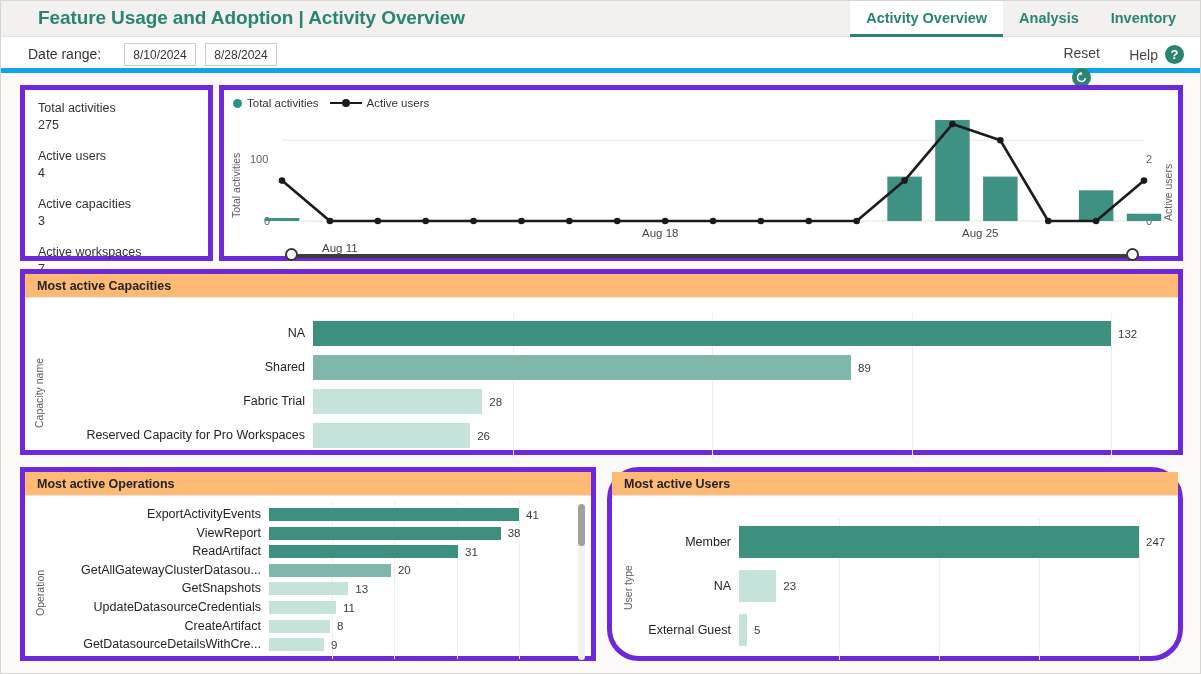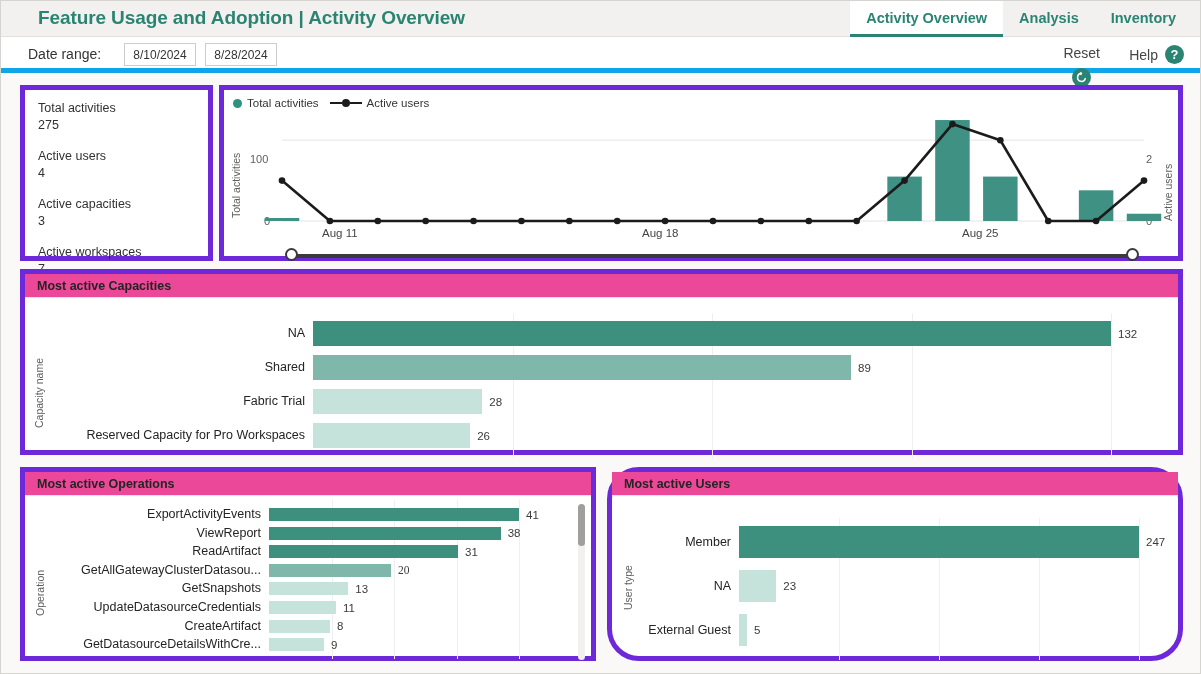--- a/index.html
+++ b/index.html
@@ -96,21 +96,21 @@
   }
 
   
   .panel {
     position: absolute;
     background: #ffffff;
     border: 5px solid #6d28d9;
   }
   .panel-header {
     height: 24px;
-    background: #ec4899;
+    background: #fdba74;
     border-bottom: 1px solid #e8e6e4;
     display: flex; align-items: center;
     padding-left: 12px;
     font-size: 12.5px; font-weight: bold; color: #252423;
   }
   .panel-body { position: relative; width: 100%; }
 
   
   #kpi-card { left: 19px; top: 84px; width: 193px; height: 176px; }
   .kpi-list { padding: 10px 0 0 13px; }
@@ -282,21 +282,21 @@
         <circle cx="584.7777777777777" cy="131" r="3.3" fill="#1b1b1b"></circle>
         <circle cx="632.6666666666666" cy="131" r="3.3" fill="#1b1b1b"></circle>
         <circle cx="680.5555555555555" cy="90.61538461538461" r="3.3" fill="#1b1b1b"></circle>
         <circle cx="728.4444444444443" cy="34.07692307692308" r="3.3" fill="#1b1b1b"></circle>
         <circle cx="776.3333333333333" cy="50.23076923076924" r="3.3" fill="#1b1b1b"></circle>
         <circle cx="824.2222222222222" cy="131" r="3.3" fill="#1b1b1b"></circle>
         <circle cx="872.1111111111111" cy="131" r="3.3" fill="#1b1b1b"></circle>
         <circle cx="920" cy="90.61538461538461" r="3.3" fill="#1b1b1b"></circle>
       </svg>
 
-    <div class="xtick" style="left:98px; top:137px;">Aug 11</div>
+    <div class="xtick" style="left:98px; top:152px;">Aug 11</div>
     <div class="xtick" style="left:418px; top:137px;">Aug 18</div>
     <div class="xtick" style="left:738px; top:137px;">Aug 25</div>
 
     <div class="slider-track" style="left:70px; top:164px; width:840px;"></div>
     <div class="slider-knob" style="left:61px; top:158px;"></div>
     <div class="slider-knob" style="left:902px; top:158px;"></div>
   </div>
 
   <div class="panel" id="cap-card">
     <div class="panel-header">Most active Capacities</div>
@@ -335,21 +335,21 @@
         <div class="hbar" style="left: 244px; top: 12px; width: 250px; height: 13px; background: rgb(61, 143, 126);"></div>
         <div class="hbar-value" style="left: 501px; top: 11.5px; line-height: 14px;">41</div>
         <div class="hbar-label" style="left: 28px; width: 208px; top: 29.6px; line-height: 15px;">ViewReport</div>
         <div class="hbar" style="left: 244px; top: 30.6px; width: 231.707px; height: 13px; background: rgb(61, 143, 126);"></div>
         <div class="hbar-value" style="left: 482.707px; top: 30.1px; line-height: 14px;">38</div>
         <div class="hbar-label" style="left: 28px; width: 208px; top: 48.2px; line-height: 15px;">ReadArtifact</div>
         <div class="hbar" style="left: 244px; top: 49.2px; width: 189.024px; height: 13px; background: rgb(61, 143, 126);"></div>
         <div class="hbar-value" style="left: 440.024px; top: 48.7px; line-height: 14px;">31</div>
         <div class="hbar-label" style="left: 28px; width: 208px; top: 66.8px; line-height: 15px;">GetAllGatewayClusterDatasou...</div>
         <div class="hbar" style="left: 244px; top: 67.8px; width: 121.951px; height: 13px; background: rgb(127, 184, 170);"></div>
-        <div class="hbar-value" style="left: 372.951px; top: 67.3px; line-height: 14px; font-family: Liberation Serif, serif;">20</div>
+        <div class="hbar-value" style="left: 372.951px; top: 67.3px; line-height: 14px;">20</div>
         <div class="hbar-label" style="left: 28px; width: 208px; top: 85.4px; line-height: 15px;">GetSnapshots</div>
         <div class="hbar" style="left: 244px; top: 86.4px; width: 79.2683px; height: 13px; background: rgb(197, 227, 218);"></div>
         <div class="hbar-value" style="left: 330.268px; top: 85.9px; line-height: 14px;">13</div>
         <div class="hbar-label" style="left: 28px; width: 208px; top: 104px; line-height: 15px;">UpdateDatasourceCredentials</div>
         <div class="hbar" style="left: 244px; top: 105px; width: 67.0732px; height: 13px; background: rgb(197, 227, 218);"></div>
         <div class="hbar-value" style="left: 318.073px; top: 104.5px; line-height: 14px;">11</div>
         <div class="hbar-label" style="left: 28px; width: 208px; top: 122.6px; line-height: 15px;">CreateArtifact</div>
         <div class="hbar" style="left: 244px; top: 123.6px; width: 60.9756px; height: 13px; background: rgb(197, 227, 218);"></div>
         <div class="hbar-value" style="left: 311.976px; top: 123.1px; line-height: 14px;">8</div>
         <div class="hbar-label" style="left: 28px; width: 208px; top: 141.2px; line-height: 15px;">GetDatasourceDetailsWithCre...</div>

